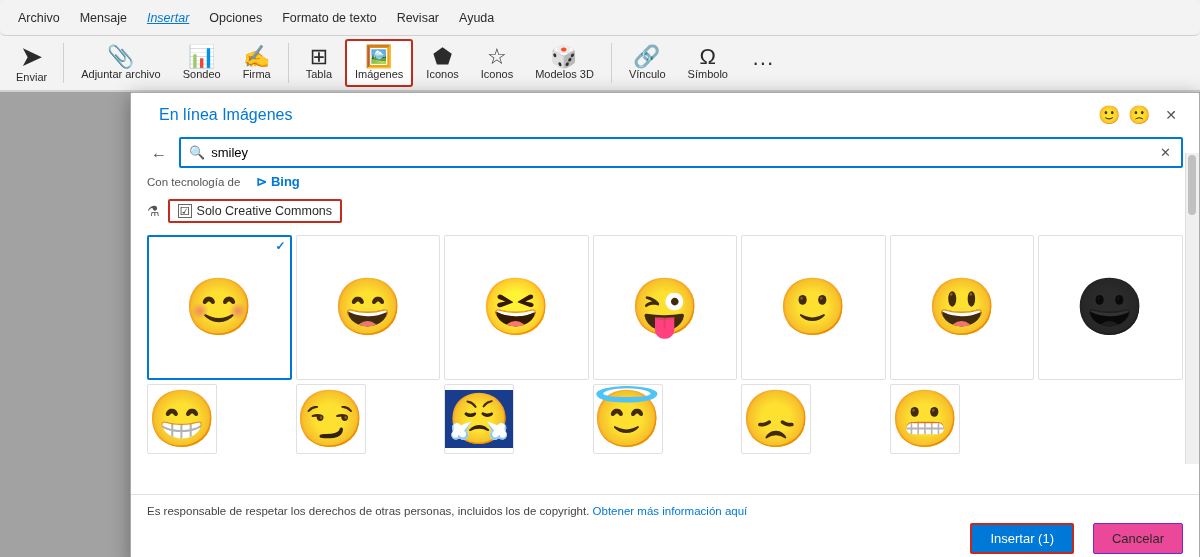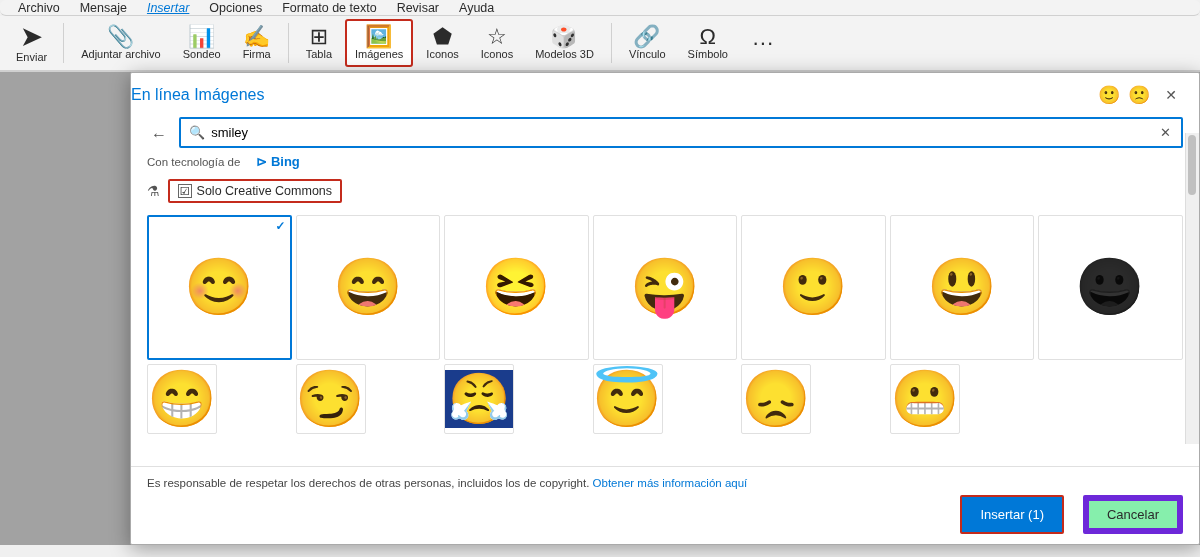--- a/index.html
+++ b/index.html
@@ -11,21 +11,21 @@
       height: 557px;
       overflow: hidden;
     }
 
     
     .menu-bar {
       background: #f3f3f3;
       border-bottom: 1px solid #d0d0d0;
       display: flex;
       align-items: center;
-      height: 16px;
+      height: 36px;
       padding: 0 8px;
       border-radius: 6px;
     }
     .menu-item {
       padding: 4px 10px;
       cursor: pointer;
       border-radius: 2px;
       font-size: 12.5px;
       color: #2b2b2b;
     }
@@ -110,21 +110,21 @@
       display: flex;
       flex-direction: column;
       border-radius: 2px;
     }
 
     
     .dialog-header {
       display: flex;
       align-items: center;
       justify-content: space-between;
-      padding: 10px 16px 6px 0;
+      padding: 10px 16px 6px 28px;
     }
     .dialog-title {
       color: #0078d7;
       font-size: 16px;
       font-weight: 400;
     }
     .dialog-header-icons {
       display: flex;
       gap: 8px;
       align-items: center;
@@ -280,23 +280,23 @@
       background: #0078d7;
       color: #fff;
       border: 2px solid #c42b1c;
       padding: 6px 18px;
       border-radius: 2px;
       cursor: pointer;
       font-size: 13px;
       font-weight: 500;
     }
     .btn-cancel {
-      background: #86efac;
+      background: #ec4899;
       color: #2b2b2b;
-      border: 6px solid #6d28d9;
+      border: 1px solid #6d28d9;
       padding: 6px 18px;
       border-radius: 2px;
       cursor: pointer;
       font-size: 13px;
     }
   </style>
 </head>
 <body>
 
 <div class="menu-bar">

